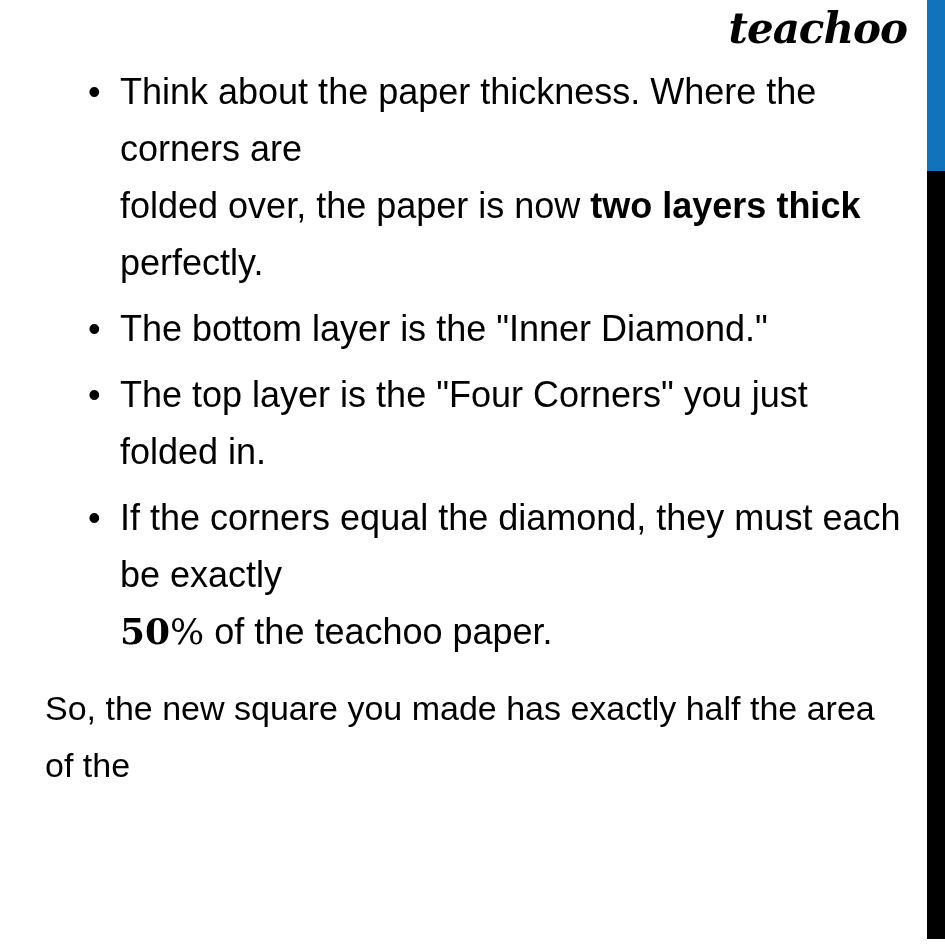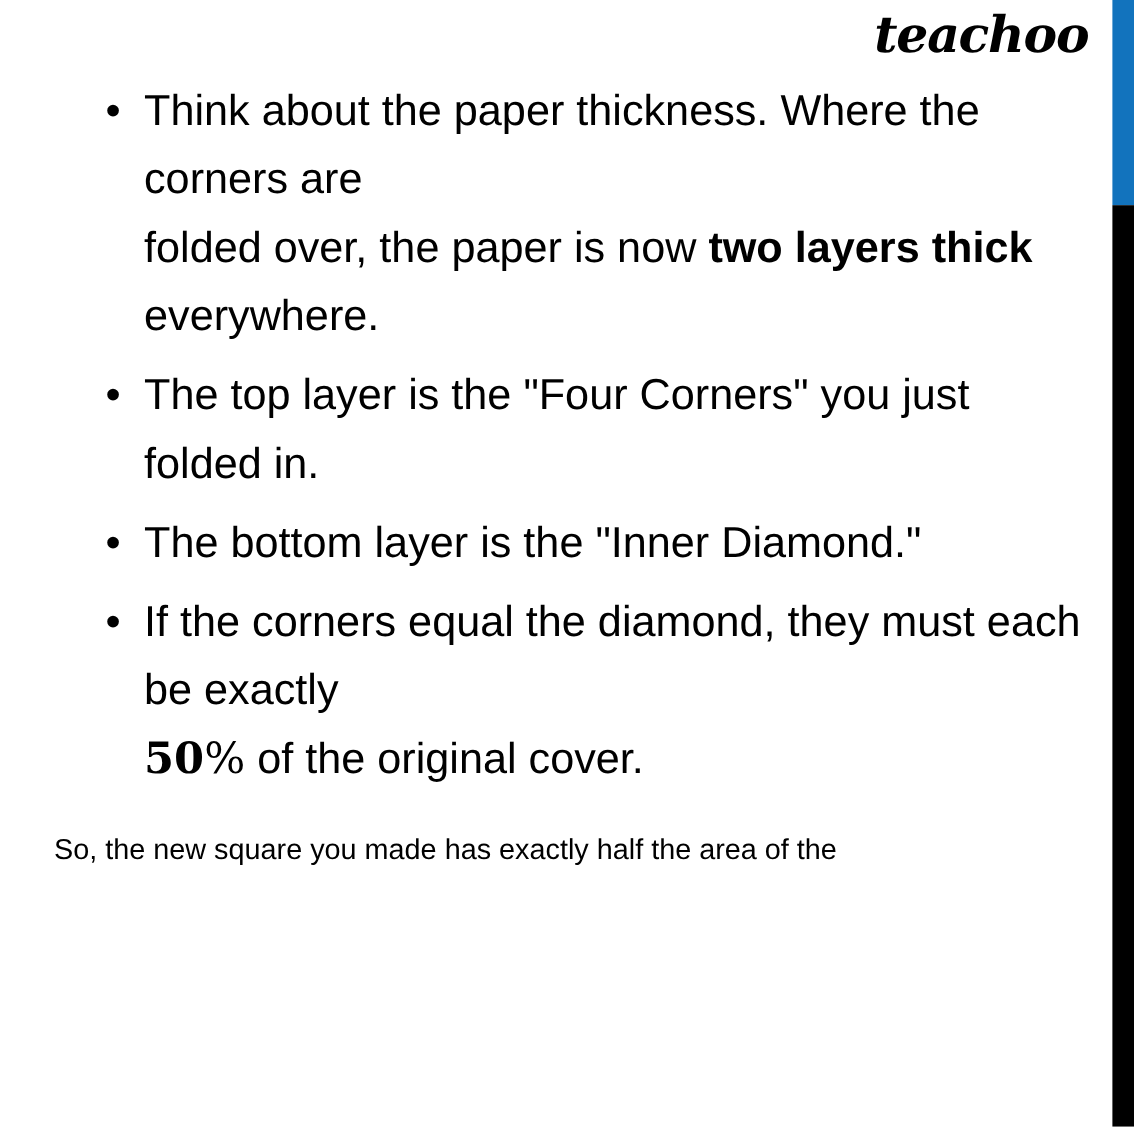--- a/index.html
+++ b/index.html
@@ -63,39 +63,39 @@
     content: "\2022";
     position: absolute;
     left: 0;
     top: 0;
   }
   .closing {
     position: absolute;
     left: 45px;
     top: 680px;
     width: 860px;
-    font-size: 24px;
+    font-size: 34px;
     line-height: 57px;
     margin: 0;
   }
   .bold { font-weight: bold; text-align: right; }
   .serif { font-family: "DejaVu Serif", serif; }
 </style>
 </head>
 <body>
 
 <div class="page">
   <div class="logo">teachoo</div>
 
   <div class="bar-blue" style="background: rgb(18, 115, 189);"></div>
   <div class="bar-black" style="background: rgb(0, 0, 0);"></div>
 
   <div class="content">
     <ul class="bullets" id="bullet-list">
-        <li><span>Think about the paper thickness. Where the corners are</span><br><span>folded over, the paper is now </span><span class="bold">two layers thick</span><span> everywhere.</span></li>
+        <li><span>Think about the paper thickness. Where the corners are</span><br><span>folded over, the paper is now </span><span class="bold">two layers thick</span><span> perfectly.</span></li>
+        <li><span>The bottom layer is the "Inner Diamond."</span></li>
         <li><span>The top layer is the "Four Corners" you just folded in.</span></li>
-        <li><span>The bottom layer is the "Inner Diamond."</span></li>
-        <li><span>If the corners equal the diamond, they must each be exactly</span><br><span class="bold serif">50</span><span class="serif">%</span><span> of the original cover.</span></li>
+        <li><span>If the corners equal the diamond, they must each be exactly</span><br><span class="bold serif">50</span><span class="serif">%</span><span> of the teachoo paper.</span></li>
       </ul>
   </div>
 
   <p class="closing"><span>So, the new square you made has exactly half the area of the</span><br></p>
 </div>
 
 </body></html>

